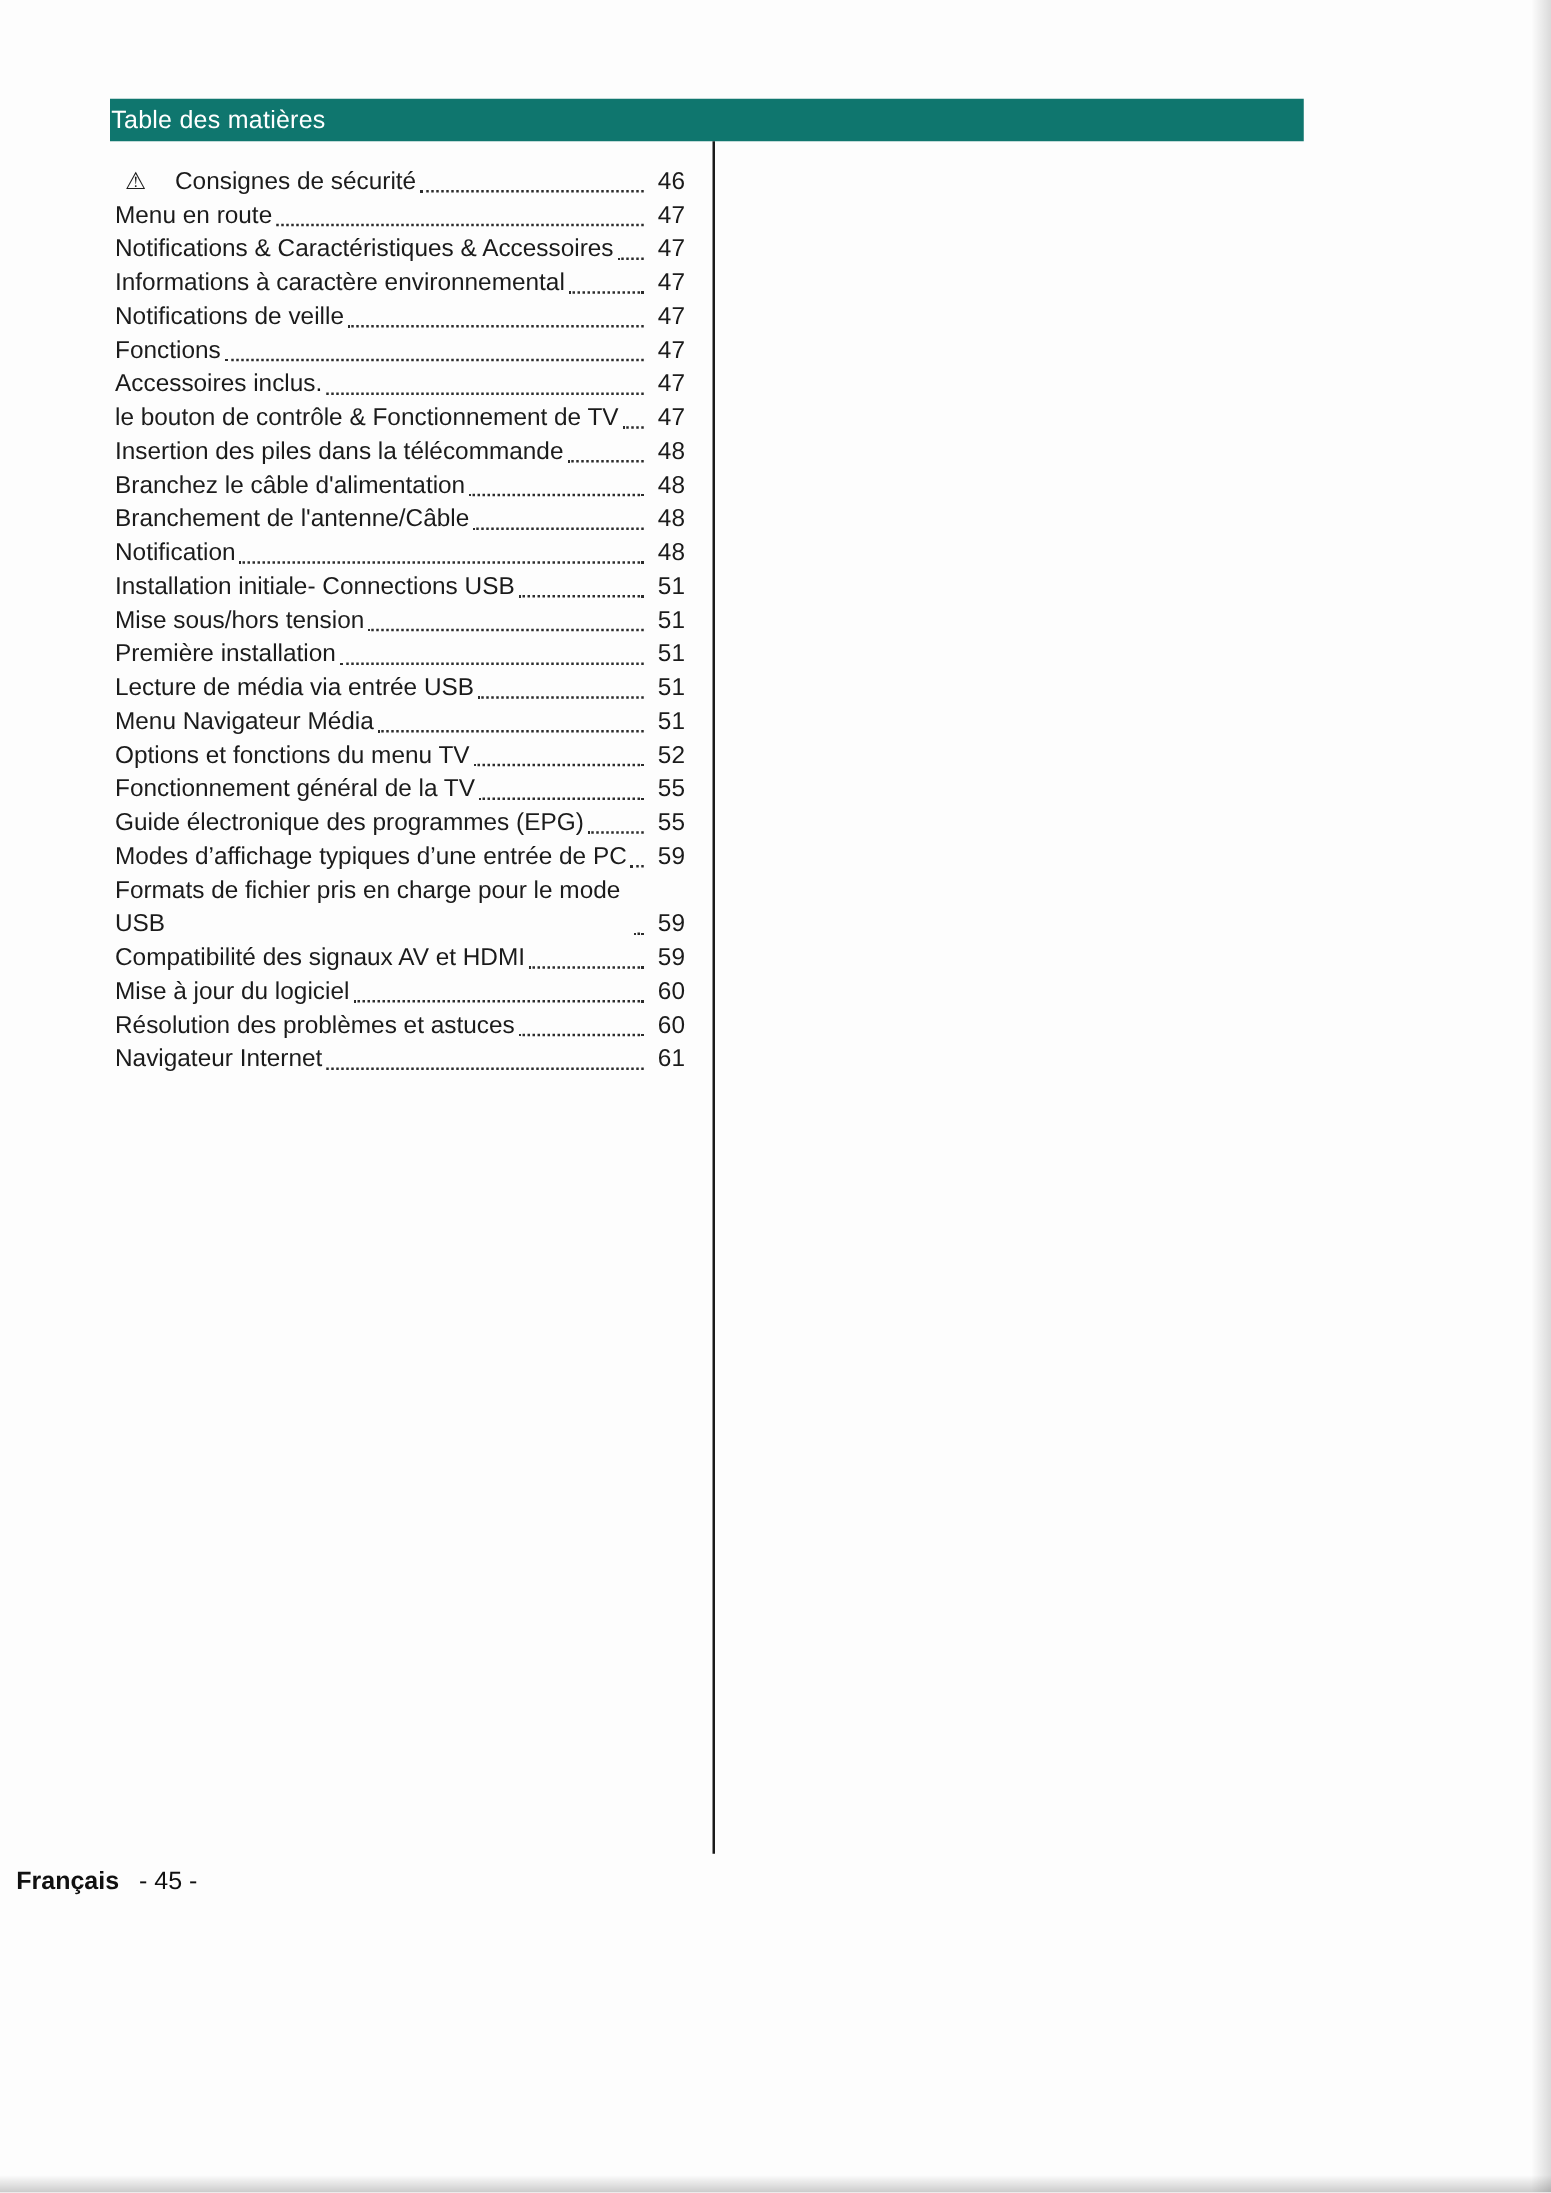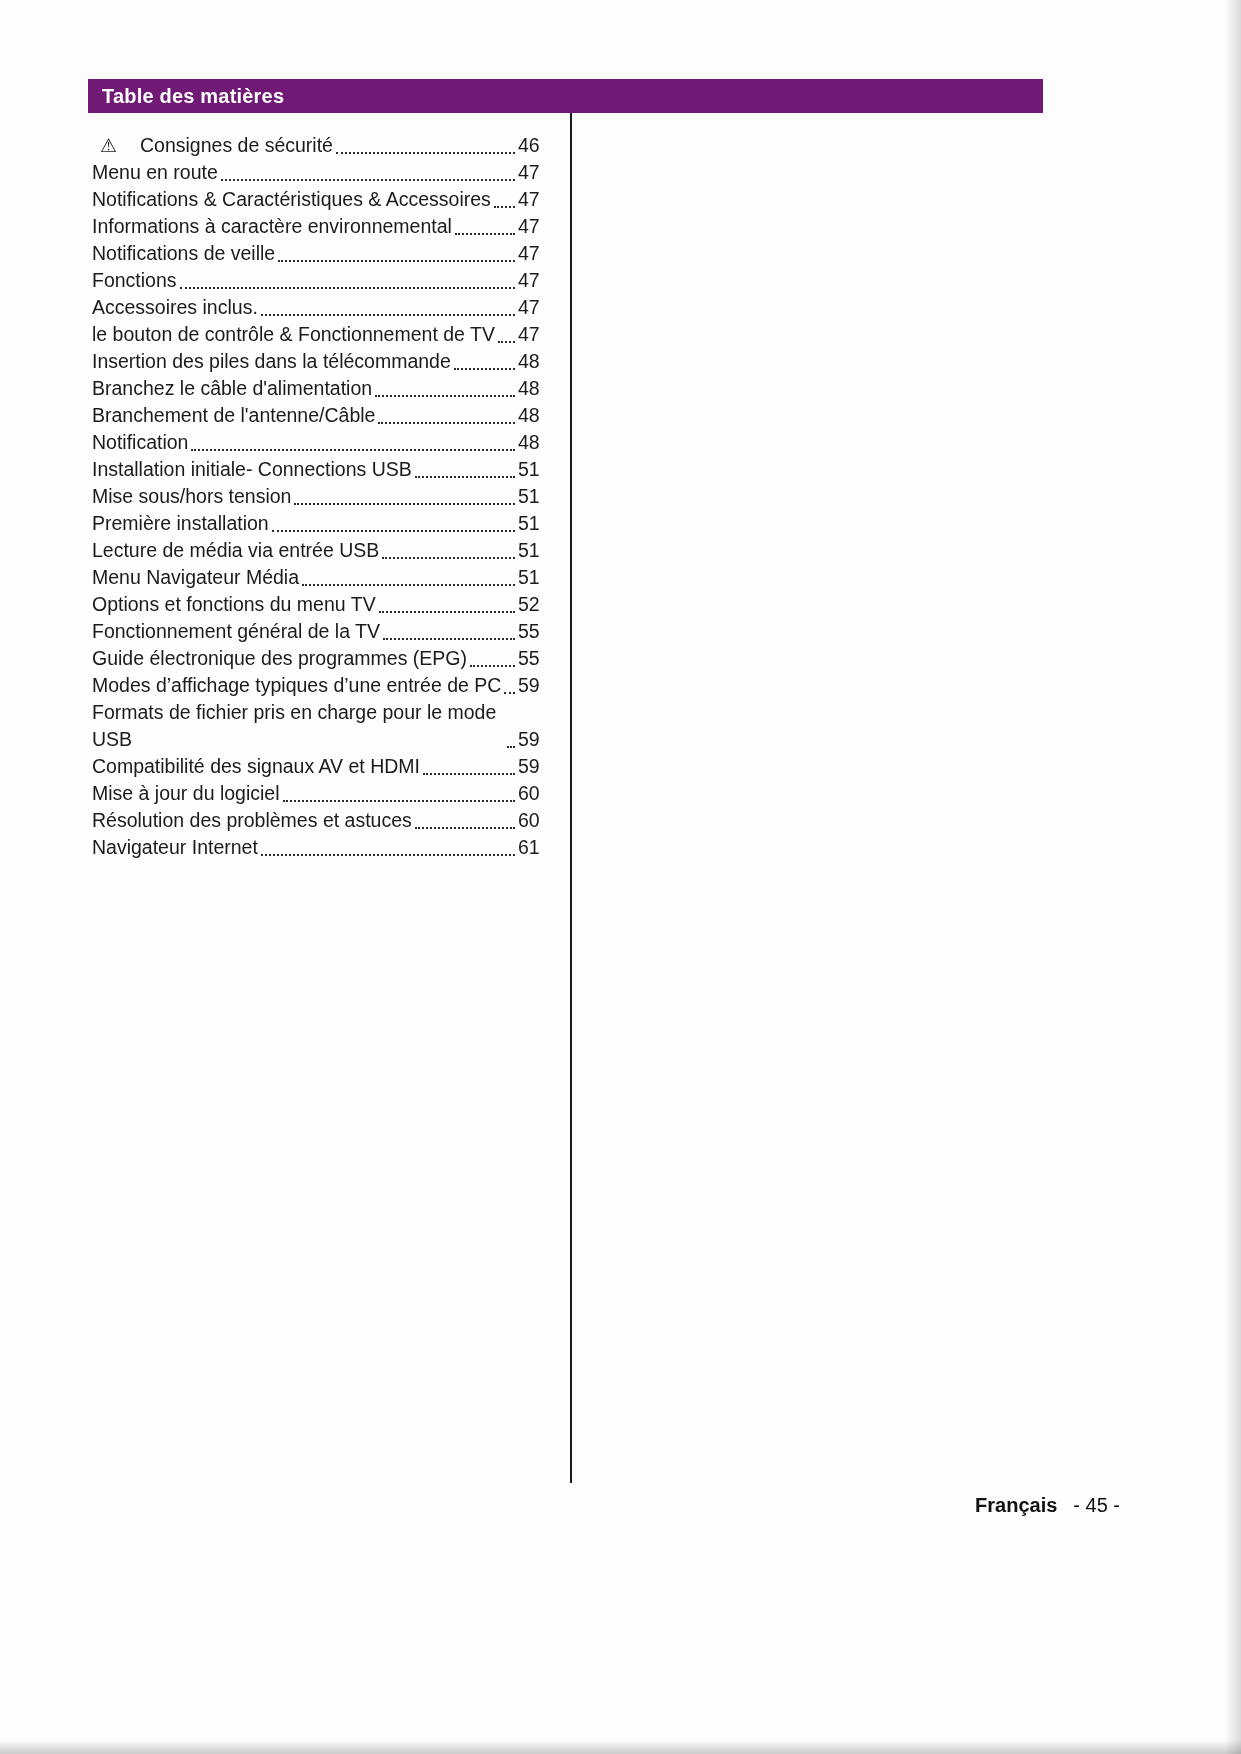--- a/index.html
+++ b/index.html
@@ -21,25 +21,25 @@
     pointer-events: none;
   }
   .edge-bottom {
     position: absolute; left: 0; bottom: 0; width: 100%; height: 14px;
     background: linear-gradient(to bottom, rgba(0,0,0,0), rgba(0,0,0,0.20));
     pointer-events: none;
   }
   .header-bar {
     position: absolute; left: 88px; top: 79px;
     width: 955px; height: 34px;
-    background: #701a75;
+    background: #0f766e;
     color: #ffffff;
     display: flex; align-items: center;
-    padding-left: 14px;
-    font-size: 20px; font-weight: bold;
+    padding-left: 1px;
+    font-size: 20px; font-weight: normal;
     letter-spacing: 0.2px;
   }
   .column-divider {
     position: absolute; left: 570px; top: 113px;
     width: 2px; height: 1370px;
     background: #1a1a1a;
   }
   .toc {
     position: absolute; left: 92px; top: 132px;
     width: 456px;
@@ -65,24 +65,25 @@
   }
   .toc-leader {
     flex: 1 1 auto;
     min-width: 8px;
     border-bottom: 2.6px dotted #2c2c2c;
     margin: 0 3px 5px 3px;
   }
   .toc-page {
     flex: 0 0 auto;
     min-width: 30px;
+    text-align: right;
   }
   .footer {
-    position: absolute; top: 1494px; left: 0; width: 1120px;
-    text-align: right;
+    position: absolute; top: 1494px; left: 13px; width: 1120px;
+    text-align: left;
     font-size: 20px;
     color: #111111;
   }
   .footer .lang { font-weight: bold; margin-right: 16px; }
 </style>
 </head>
 <body>
 
 <div class="page">
 

